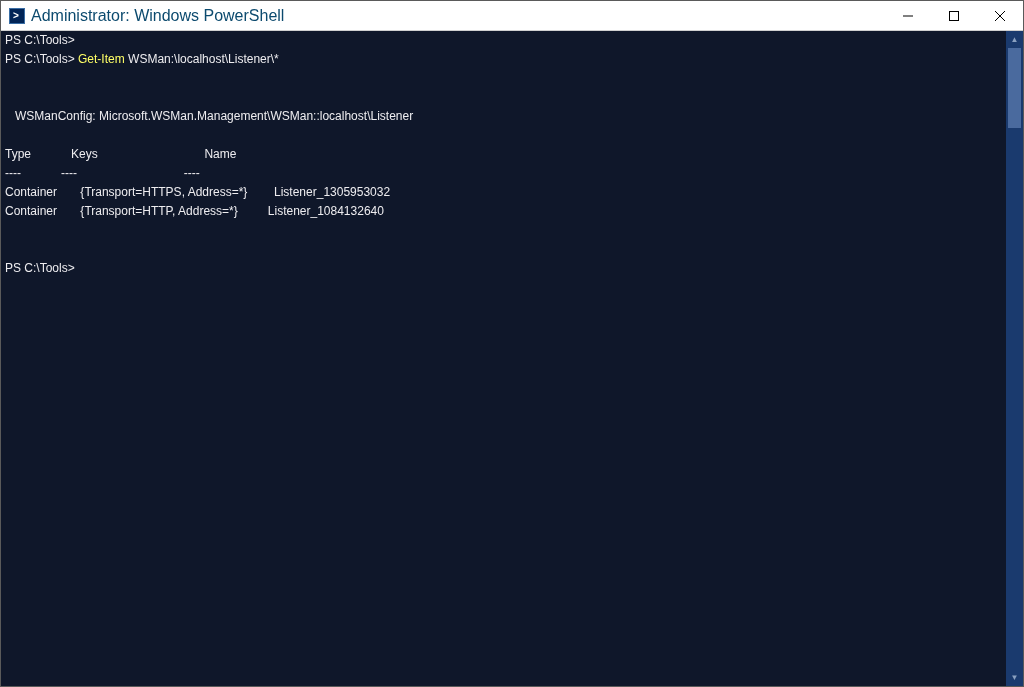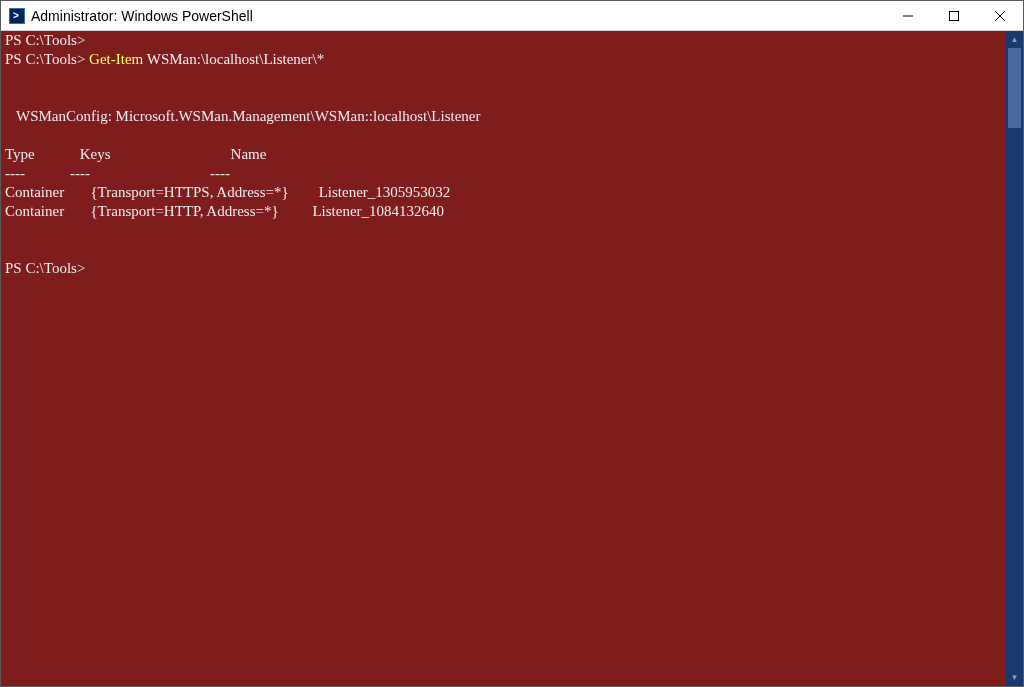--- a/index.html
+++ b/index.html
@@ -45,22 +45,22 @@
       content: ">";
       color: #ffffff;
       font-size: 10px;
       font-weight: bold;
       position: absolute;
       left: 3px;
       top: 0px;
       line-height: 14px;
     }
     .titlebar-text {
-      font-size: 14px;
-      color: #000000;
+      font-size: 16px;
+      color: #0c4a6e;
       flex: 1;
       white-space: nowrap;
     }
     .titlebar-controls {
       display: flex;
       height: 100%;
     }
     .tb-btn {
       width: 46px;
       height: 100%;
@@ -78,24 +78,24 @@
       stroke-width: 1;
       fill: none;
     }
     .client-area {
       flex: 1;
       display: flex;
       min-height: 0;
     }
     .terminal {
       flex: 1;
-      background: #7f1d1d;
+      background: #0f172a;
       color: #eeedf0;
-      font-family: Liberation Serif, serif;
-      font-size: 15px;
+      font-family: Liberation Sans, sans-serif;
+      font-size: 12px;
       line-height: 19px;
       padding: 0 0 0 4px;
       white-space: pre;
       overflow: hidden;
     }
     .scrollbar-track {
       width: 17px;
       background: #1a3a6e;
       position: relative;
       display: flex;

